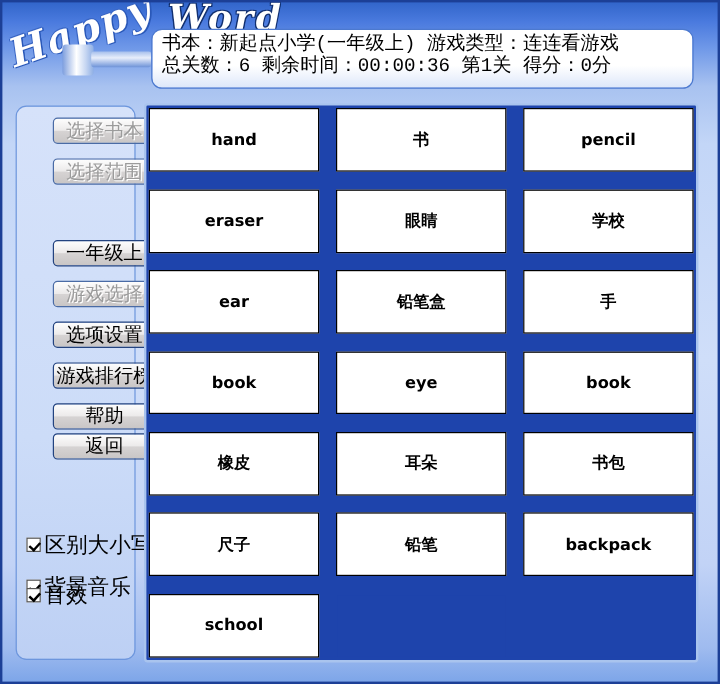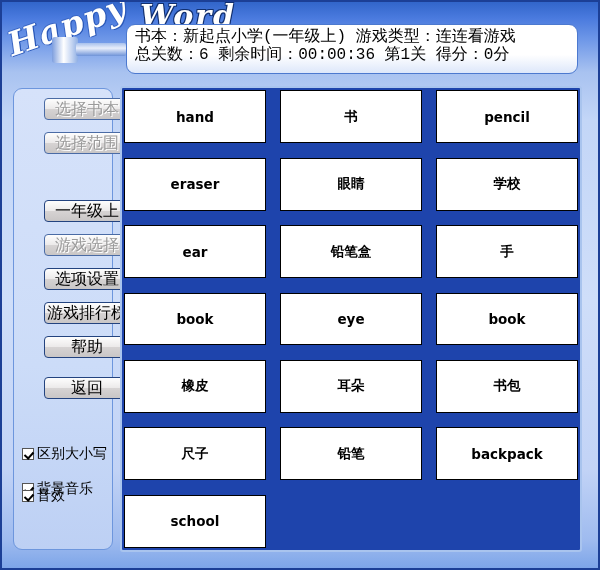--- a/index.html
+++ b/index.html
@@ -117,21 +117,21 @@
     color: #9b9b9b;
     text-shadow: 1px 1px 0 #ffffff;
     border-color: #4a6ba5;
   }
   .chk-row {
     position: absolute;
     left: 8px;
     height: 18px;
     display: flex; align-items: center;
     font-family: "DejaVu Sans", sans-serif;
-    font-size: 14px;
+    font-size: 18px;
     color: #000000;
     white-space: nowrap;
     cursor: pointer;
   }
   .chk-box {
     width: 12px; height: 12px;
     background: #ffffff;
     border: 1px solid #555555;
     margin-right: 3px;
     position: relative;
@@ -206,21 +206,21 @@
   </div>
 
   <div id="sidebar">
     <div class="btn disabled" style="top:9px">选择书本</div>
     <div class="btn disabled" style="top:43px">选择范围</div>
     <div class="btn" style="top:111px">一年级上</div>
     <div class="btn" style="top:179px">选项设置</div>
     <div class="btn disabled" style="top:145px">游戏选择</div>
     <div class="btn" style="top:213px">游戏排行榜</div>
     <div class="btn" style="top:247px">帮助</div>
-    <div class="btn" style="top:288px">返回</div>
+    <div class="btn" style="top:272px">返回</div>
 
     <div class="chk-row" style="top:356px">
       <span class="chk-box"></span>
       <span>区别大小写</span>
     </div>
     <div class="chk-row" style="top:391px">
       <span class="chk-box"></span>
       <span>背景音乐</span>
     </div>
     <div class="chk-row" style="top:398px">

